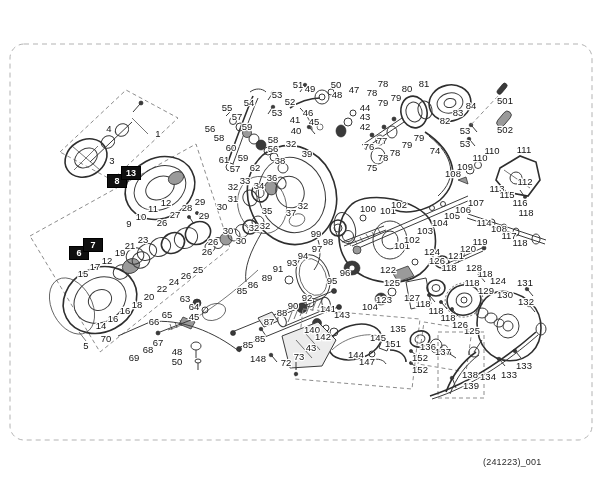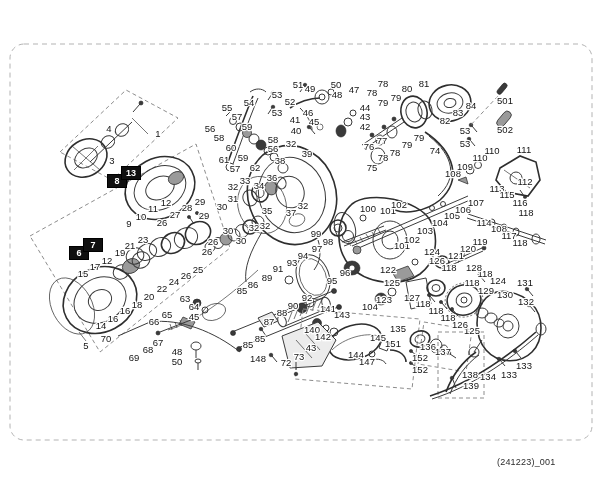--- a/index.html
+++ b/index.html
@@ -1,19 +1,19 @@
 <!DOCTYPE html>
 <html><head>
 <meta charset="utf-8">
 <style>
   html,body{margin:0;padding:0;background:#ffffff;}
   .stage{position:relative;width:600px;height:486px;background:#ffffff;overflow:hidden;
          font-family:"Liberation Sans",sans-serif;}
   svg{position:absolute;left:0;top:0;}
-  .footer-code{position:absolute;left:497px;top:457px;font-size:9px;color:#2b2b2b;
+  .footer-code{position:absolute;left:483px;top:457px;font-size:9px;color:#2b2b2b;
                letter-spacing:0.2px;}
   
   .ln{stroke:#3b3b3b;stroke-width:1;fill:none;}
   .lnt{stroke:#3b3b3b;stroke-width:0.7;fill:none;}
   .ln2{stroke:#2e2e2e;stroke-width:1.6;fill:none;}
   .fillD{fill:#3a3a3a;stroke:#222;stroke-width:0.6;}
   .fillG{fill:#9a9a9a;stroke:#333;stroke-width:0.8;}
   .fillL{fill:#ececec;stroke:#3b3b3b;stroke-width:1;}
   .dashB{stroke:#b3b3b3;stroke-width:1;fill:none;stroke-dasharray:5 4;}
   .dashG{stroke:#8d8d8d;stroke-width:1;fill:none;stroke-dasharray:4 3;}

